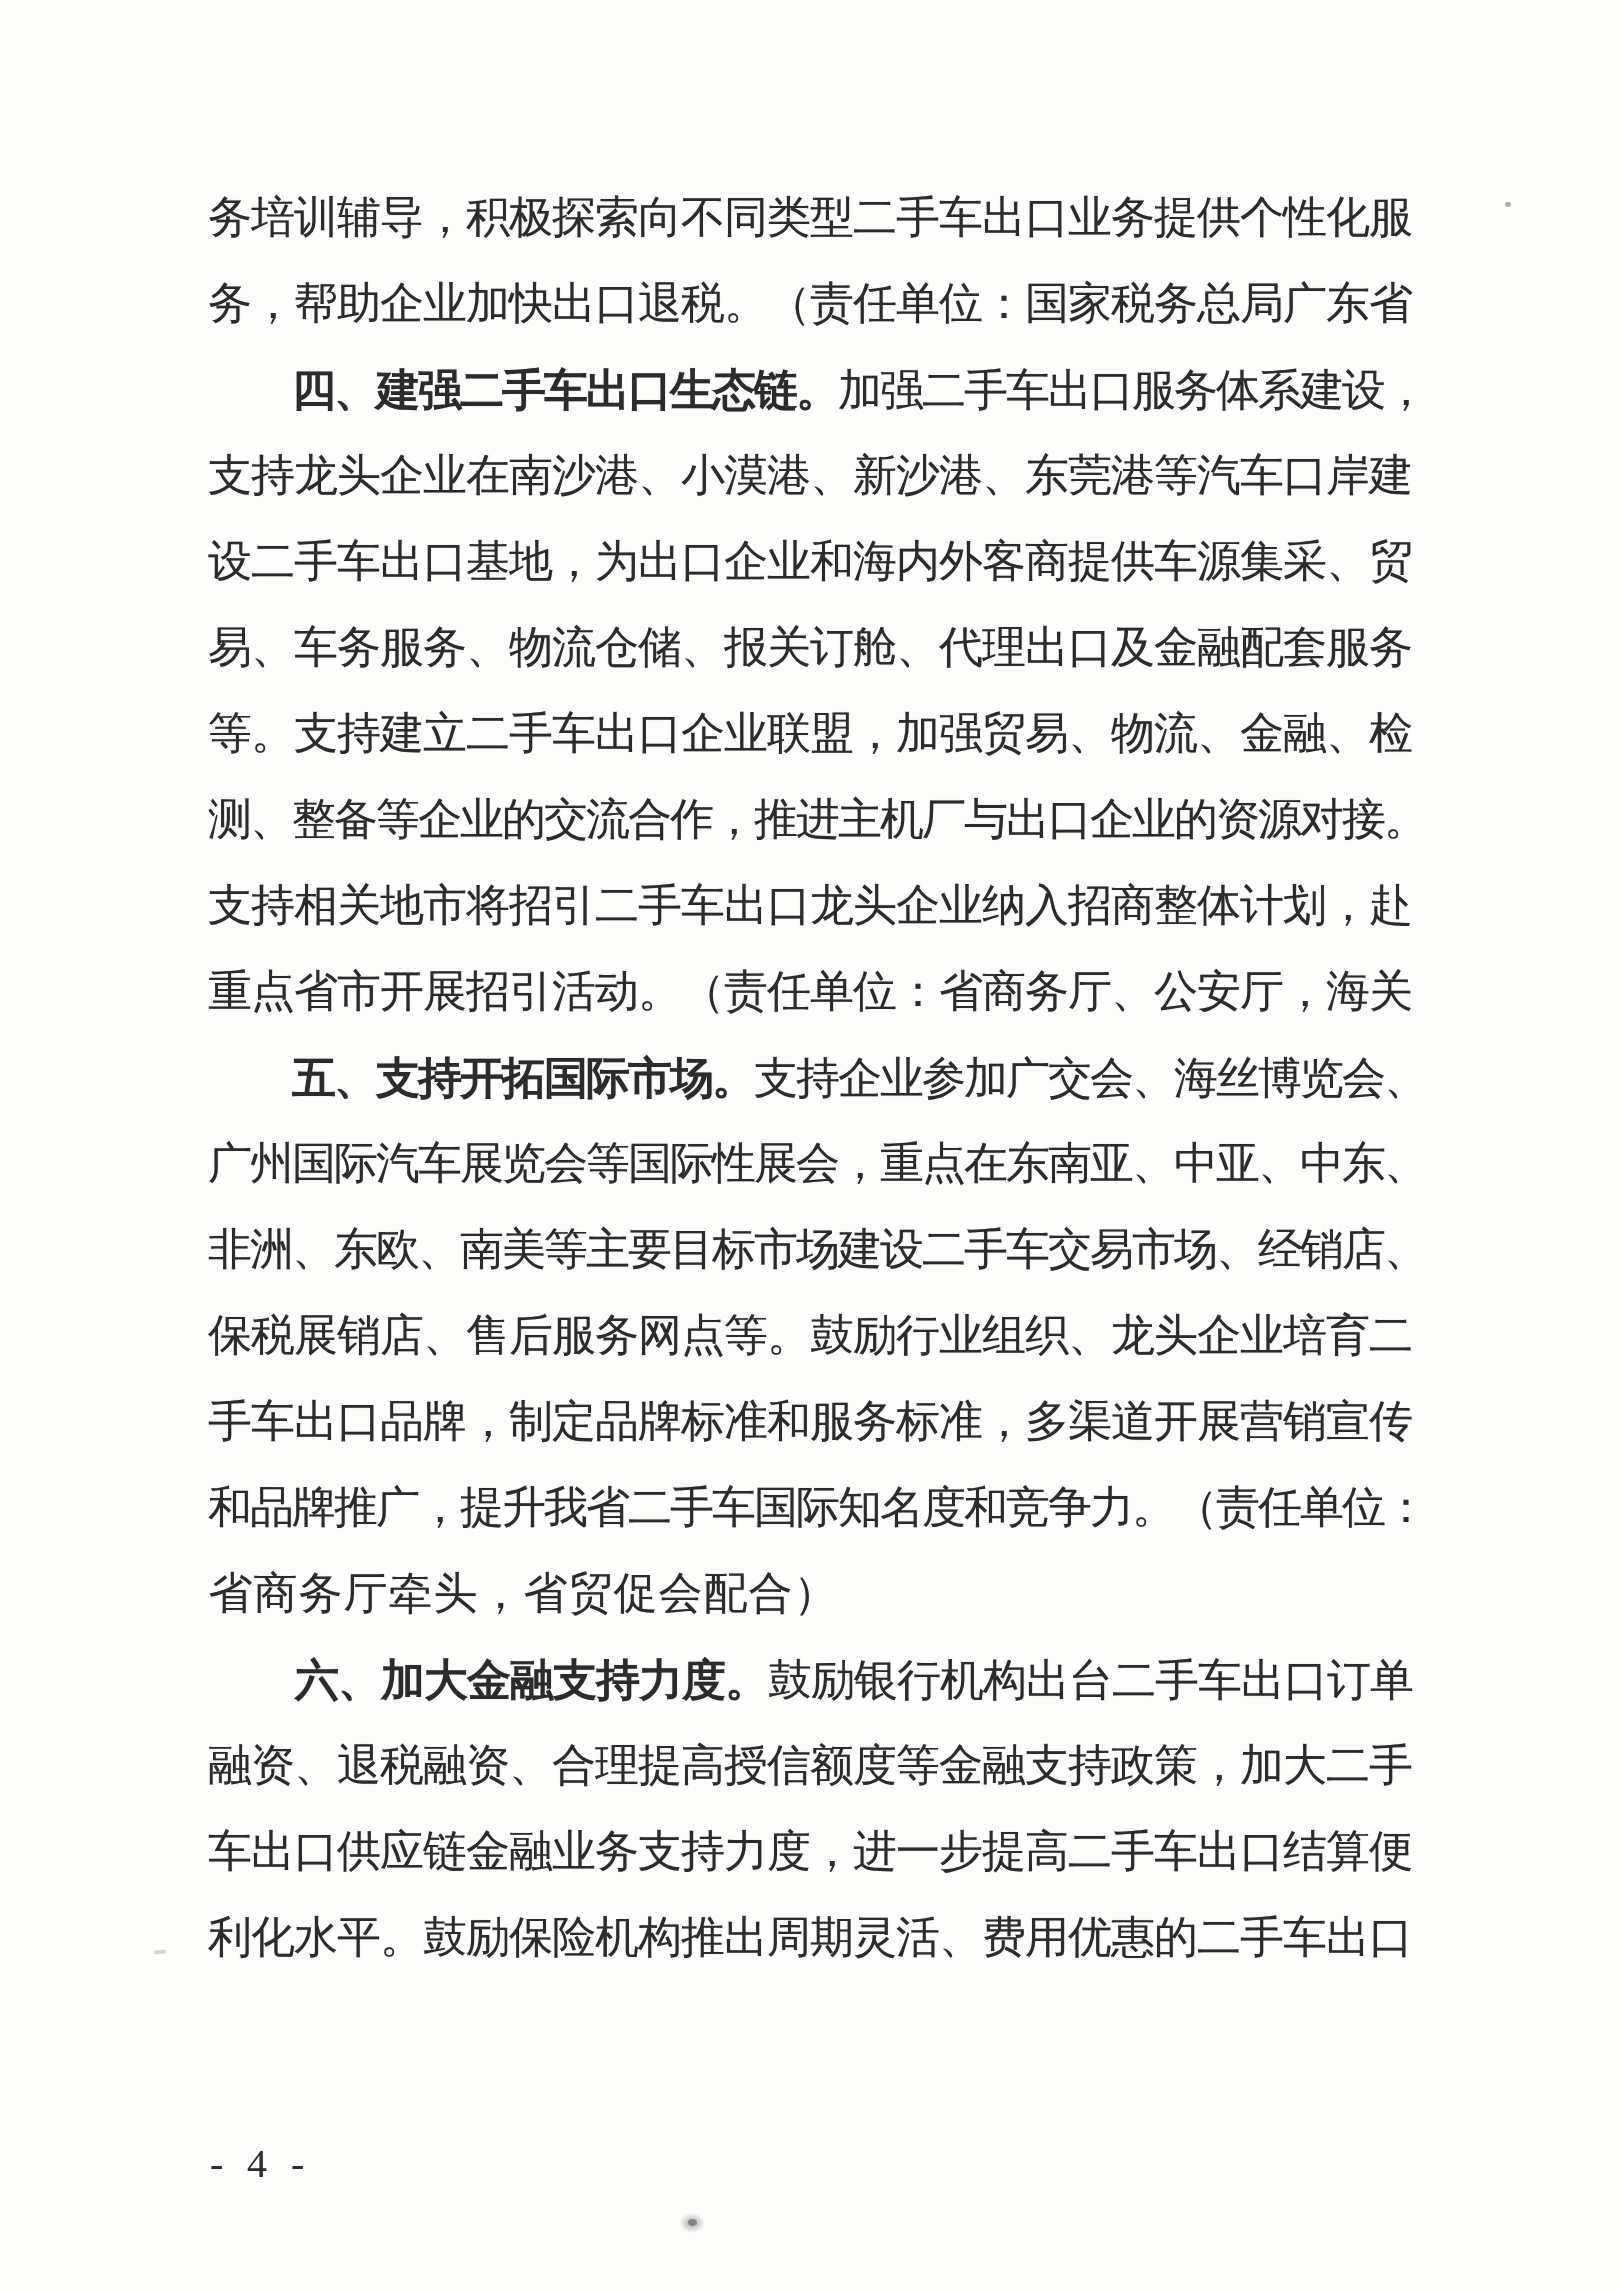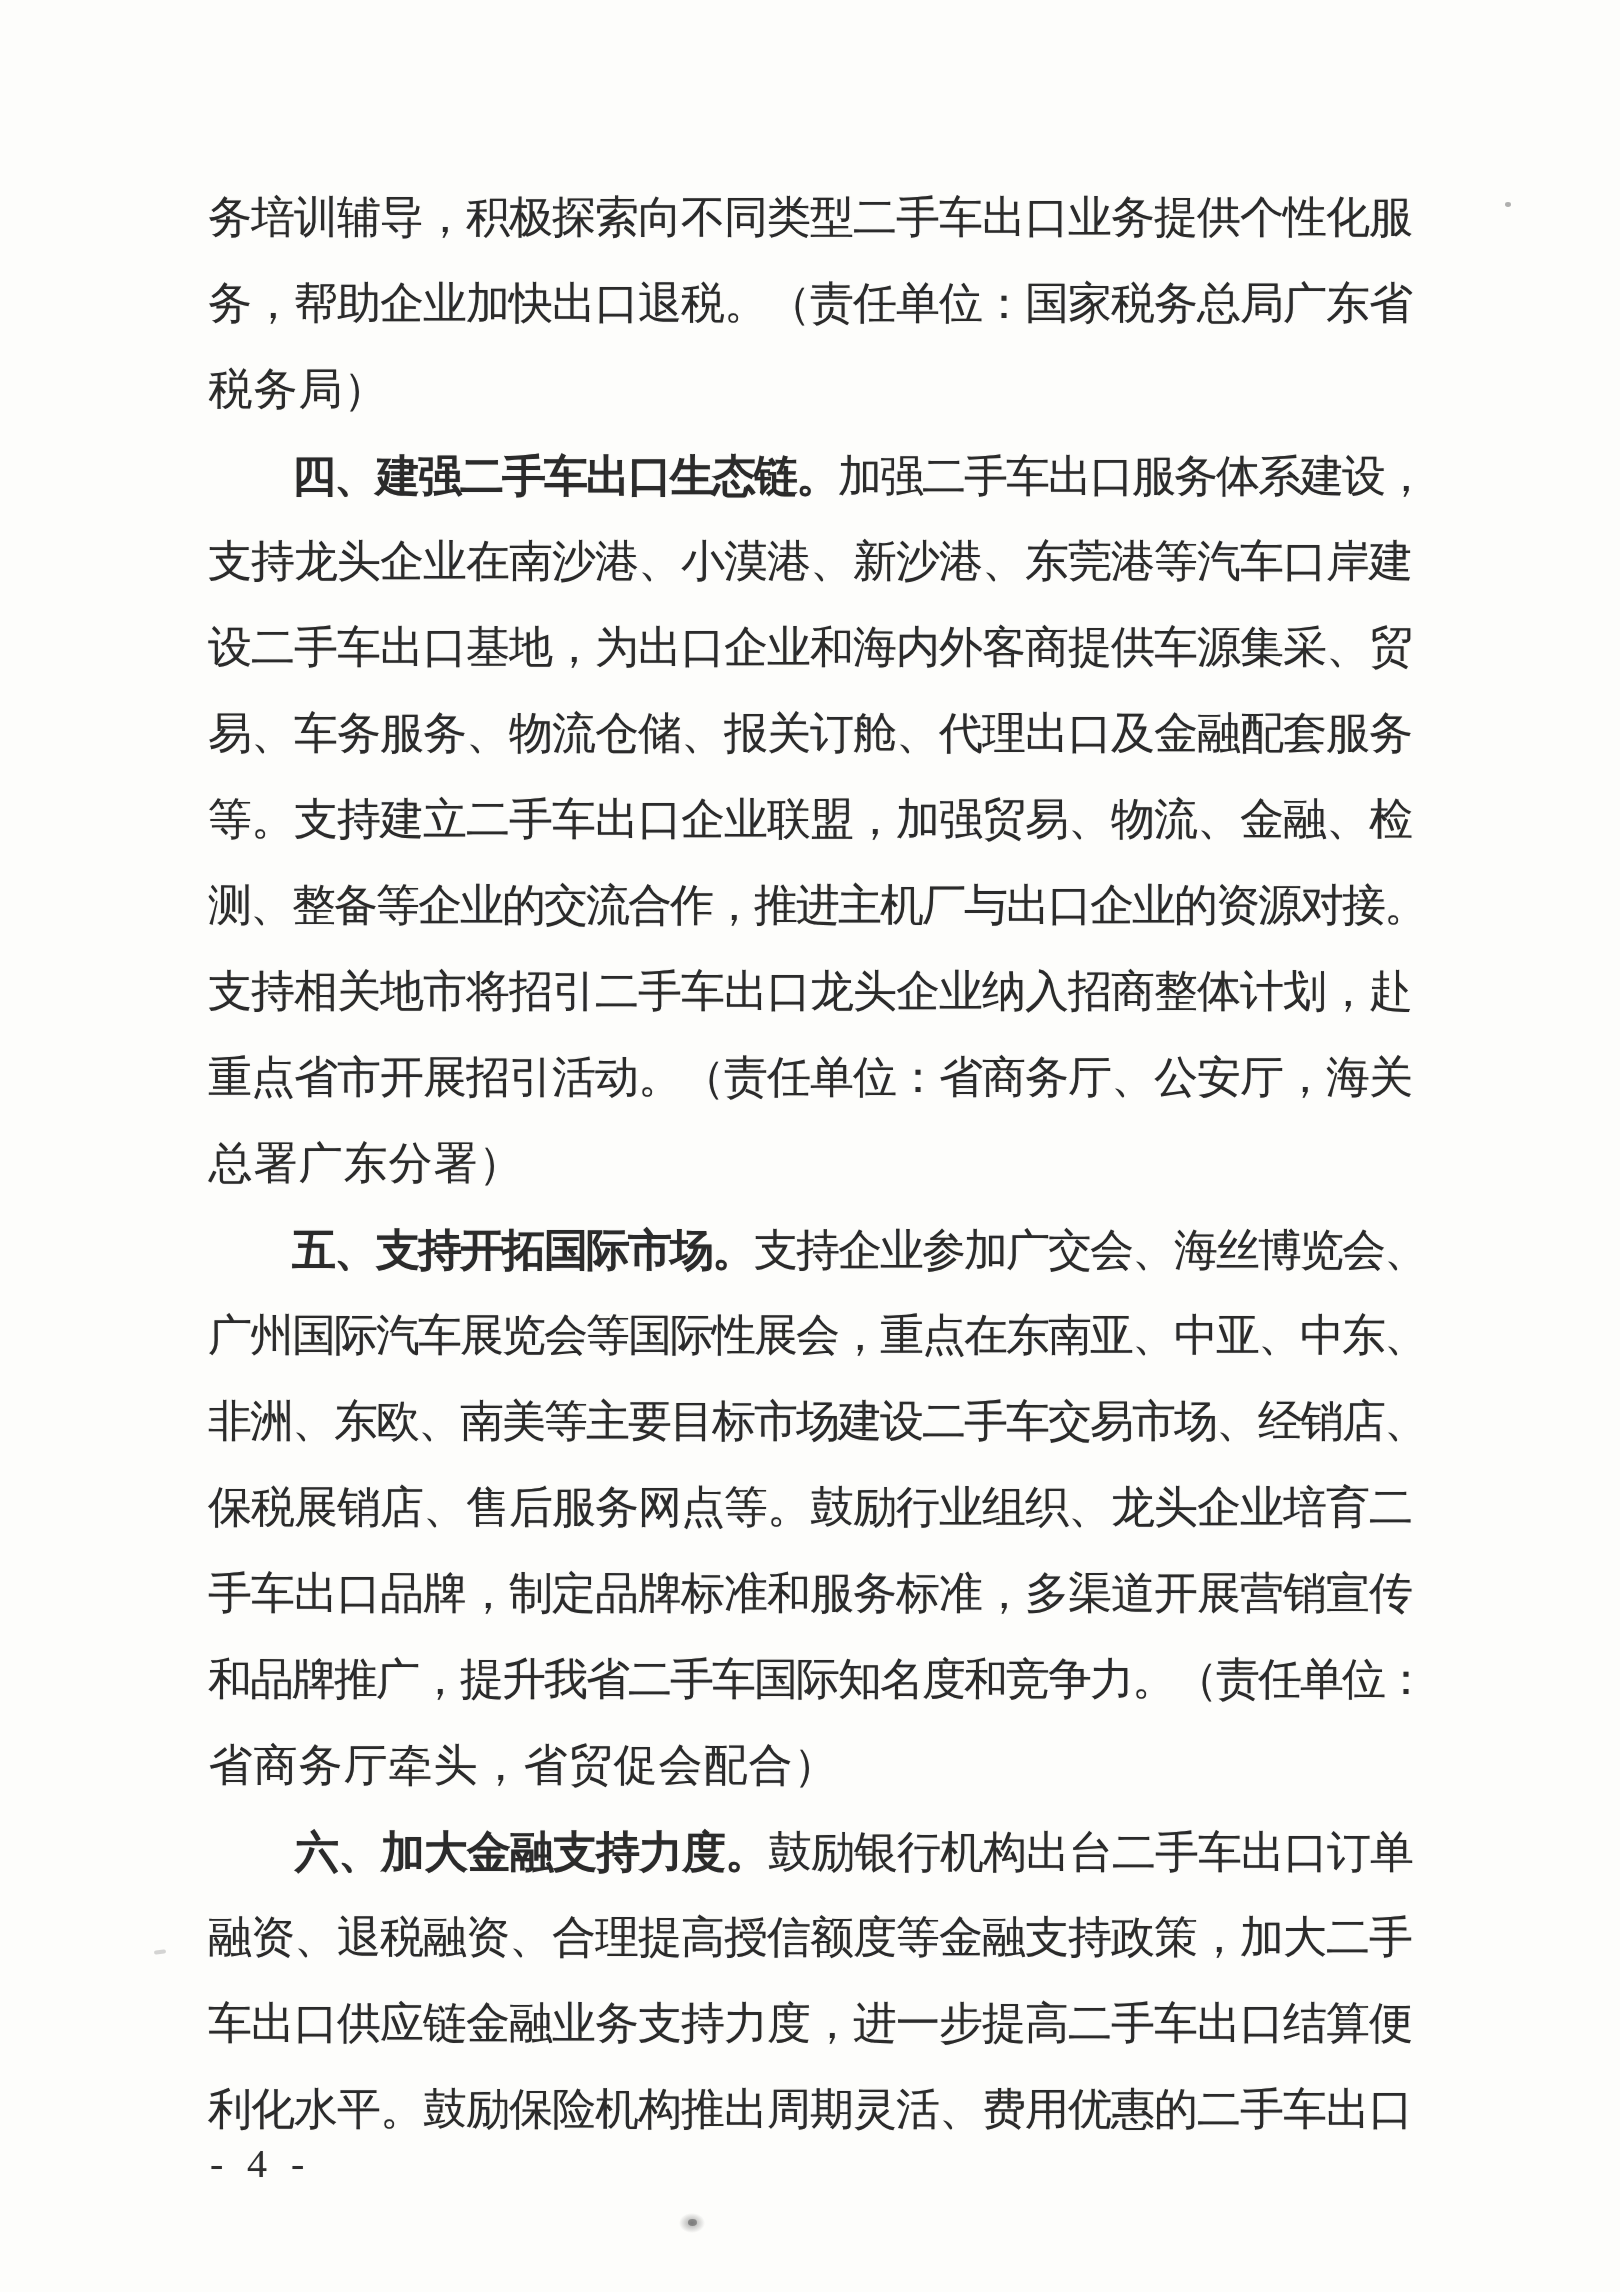--- a/index.html
+++ b/index.html
@@ -74,30 +74,28 @@
     transform: rotate(-8deg);
   }
 </style>
 </head>
 <body>
 
 <div class="page" style="color: rgb(43, 43, 43); background: rgb(253, 253, 251);">
   <div class="text-block">
       <div class="line"><span class="ch" style="width: 43px;">务</span><span class="ch" style="width: 43px;">培</span><span class="ch" style="width: 43px;">训</span><span class="ch" style="width: 43px;">辅</span><span class="ch" style="width: 43px;">导</span><span class="ch" style="width: 43px;">，</span><span class="ch" style="width: 43px;">积</span><span class="ch" style="width: 43px;">极</span><span class="ch" style="width: 43px;">探</span><span class="ch" style="width: 43px;">索</span><span class="ch" style="width: 43px;">向</span><span class="ch" style="width: 43px;">不</span><span class="ch" style="width: 43px;">同</span><span class="ch" style="width: 43px;">类</span><span class="ch" style="width: 43px;">型</span><span class="ch" style="width: 43px;">二</span><span class="ch" style="width: 43px;">手</span><span class="ch" style="width: 43px;">车</span><span class="ch" style="width: 43px;">出</span><span class="ch" style="width: 43px;">口</span><span class="ch" style="width: 43px;">业</span><span class="ch" style="width: 43px;">务</span><span class="ch" style="width: 43px;">提</span><span class="ch" style="width: 43px;">供</span><span class="ch" style="width: 43px;">个</span><span class="ch" style="width: 43px;">性</span><span class="ch" style="width: 43px;">化</span><span class="ch" style="width: 43px;">服</span></div>
       <div class="line"><span class="ch" style="width: 43px;">务</span><span class="ch" style="width: 43px;">，</span><span class="ch" style="width: 43px;">帮</span><span class="ch" style="width: 43px;">助</span><span class="ch" style="width: 43px;">企</span><span class="ch" style="width: 43px;">业</span><span class="ch" style="width: 43px;">加</span><span class="ch" style="width: 43px;">快</span><span class="ch" style="width: 43px;">出</span><span class="ch" style="width: 43px;">口</span><span class="ch" style="width: 43px;">退</span><span class="ch" style="width: 43px;">税</span><span class="ch" style="width: 43px;">。</span><span class="ch" style="width: 43px;">（</span><span class="ch" style="width: 43px;">责</span><span class="ch" style="width: 43px;">任</span><span class="ch" style="width: 43px;">单</span><span class="ch" style="width: 43px;">位</span><span class="ch" style="width: 43px;">：</span><span class="ch" style="width: 43px;">国</span><span class="ch" style="width: 43px;">家</span><span class="ch" style="width: 43px;">税</span><span class="ch" style="width: 43px;">务</span><span class="ch" style="width: 43px;">总</span><span class="ch" style="width: 43px;">局</span><span class="ch" style="width: 43px;">广</span><span class="ch" style="width: 43px;">东</span><span class="ch" style="width: 43px;">省</span></div>
-      <div class="line"><span class="ch" style="width: 45px;">税</span><span class="ch" style="width: 45px;">务</span><span class="ch" style="width: 45px;">局</span><span class="ch" style="width: 45px;">）</span></div>
       <div class="line" style="padding-left: 84px;"><span class="ch bold" style="width: 42px;">四</span><span class="ch bold" style="width: 42px;">、</span><span class="ch bold" style="width: 42px;">建</span><span class="ch bold" style="width: 42px;">强</span><span class="ch bold" style="width: 42px;">二</span><span class="ch bold" style="width: 42px;">手</span><span class="ch bold" style="width: 42px;">车</span><span class="ch bold" style="width: 42px;">出</span><span class="ch bold" style="width: 42px;">口</span><span class="ch bold" style="width: 42px;">生</span><span class="ch bold" style="width: 42px;">态</span><span class="ch bold" style="width: 42px;">链</span><span class="ch bold" style="width: 42px;">。</span><span class="ch" style="width: 42px;">加</span><span class="ch" style="width: 42px;">强</span><span class="ch" style="width: 42px;">二</span><span class="ch" style="width: 42px;">手</span><span class="ch" style="width: 42px;">车</span><span class="ch" style="width: 42px;">出</span><span class="ch" style="width: 42px;">口</span><span class="ch" style="width: 42px;">服</span><span class="ch" style="width: 42px;">务</span><span class="ch" style="width: 42px;">体</span><span class="ch" style="width: 42px;">系</span><span class="ch" style="width: 42px;">建</span><span class="ch" style="width: 42px;">设</span><span class="ch" style="width: 42px;">，</span></div>
       <div class="line"><span class="ch" style="width: 43px;">支</span><span class="ch" style="width: 43px;">持</span><span class="ch" style="width: 43px;">龙</span><span class="ch" style="width: 43px;">头</span><span class="ch" style="width: 43px;">企</span><span class="ch" style="width: 43px;">业</span><span class="ch" style="width: 43px;">在</span><span class="ch" style="width: 43px;">南</span><span class="ch" style="width: 43px;">沙</span><span class="ch" style="width: 43px;">港</span><span class="ch" style="width: 43px;">、</span><span class="ch" style="width: 43px;">小</span><span class="ch" style="width: 43px;">漠</span><span class="ch" style="width: 43px;">港</span><span class="ch" style="width: 43px;">、</span><span class="ch" style="width: 43px;">新</span><span class="ch" style="width: 43px;">沙</span><span class="ch" style="width: 43px;">港</span><span class="ch" style="width: 43px;">、</span><span class="ch" style="width: 43px;">东</span><span class="ch" style="width: 43px;">莞</span><span class="ch" style="width: 43px;">港</span><span class="ch" style="width: 43px;">等</span><span class="ch" style="width: 43px;">汽</span><span class="ch" style="width: 43px;">车</span><span class="ch" style="width: 43px;">口</span><span class="ch" style="width: 43px;">岸</span><span class="ch" style="width: 43px;">建</span></div>
       <div class="line"><span class="ch" style="width: 43px;">设</span><span class="ch" style="width: 43px;">二</span><span class="ch" style="width: 43px;">手</span><span class="ch" style="width: 43px;">车</span><span class="ch" style="width: 43px;">出</span><span class="ch" style="width: 43px;">口</span><span class="ch" style="width: 43px;">基</span><span class="ch" style="width: 43px;">地</span><span class="ch" style="width: 43px;">，</span><span class="ch" style="width: 43px;">为</span><span class="ch" style="width: 43px;">出</span><span class="ch" style="width: 43px;">口</span><span class="ch" style="width: 43px;">企</span><span class="ch" style="width: 43px;">业</span><span class="ch" style="width: 43px;">和</span><span class="ch" style="width: 43px;">海</span><span class="ch" style="width: 43px;">内</span><span class="ch" style="width: 43px;">外</span><span class="ch" style="width: 43px;">客</span><span class="ch" style="width: 43px;">商</span><span class="ch" style="width: 43px;">提</span><span class="ch" style="width: 43px;">供</span><span class="ch" style="width: 43px;">车</span><span class="ch" style="width: 43px;">源</span><span class="ch" style="width: 43px;">集</span><span class="ch" style="width: 43px;">采</span><span class="ch" style="width: 43px;">、</span><span class="ch" style="width: 43px;">贸</span></div>
       <div class="line"><span class="ch" style="width: 43px;">易</span><span class="ch" style="width: 43px;">、</span><span class="ch" style="width: 43px;">车</span><span class="ch" style="width: 43px;">务</span><span class="ch" style="width: 43px;">服</span><span class="ch" style="width: 43px;">务</span><span class="ch" style="width: 43px;">、</span><span class="ch" style="width: 43px;">物</span><span class="ch" style="width: 43px;">流</span><span class="ch" style="width: 43px;">仓</span><span class="ch" style="width: 43px;">储</span><span class="ch" style="width: 43px;">、</span><span class="ch" style="width: 43px;">报</span><span class="ch" style="width: 43px;">关</span><span class="ch" style="width: 43px;">订</span><span class="ch" style="width: 43px;">舱</span><span class="ch" style="width: 43px;">、</span><span class="ch" style="width: 43px;">代</span><span class="ch" style="width: 43px;">理</span><span class="ch" style="width: 43px;">出</span><span class="ch" style="width: 43px;">口</span><span class="ch" style="width: 43px;">及</span><span class="ch" style="width: 43px;">金</span><span class="ch" style="width: 43px;">融</span><span class="ch" style="width: 43px;">配</span><span class="ch" style="width: 43px;">套</span><span class="ch" style="width: 43px;">服</span><span class="ch" style="width: 43px;">务</span></div>
       <div class="line"><span class="ch" style="width: 43px;">等</span><span class="ch" style="width: 43px;">。</span><span class="ch" style="width: 43px;">支</span><span class="ch" style="width: 43px;">持</span><span class="ch" style="width: 43px;">建</span><span class="ch" style="width: 43px;">立</span><span class="ch" style="width: 43px;">二</span><span class="ch" style="width: 43px;">手</span><span class="ch" style="width: 43px;">车</span><span class="ch" style="width: 43px;">出</span><span class="ch" style="width: 43px;">口</span><span class="ch" style="width: 43px;">企</span><span class="ch" style="width: 43px;">业</span><span class="ch" style="width: 43px;">联</span><span class="ch" style="width: 43px;">盟</span><span class="ch" style="width: 43px;">，</span><span class="ch" style="width: 43px;">加</span><span class="ch" style="width: 43px;">强</span><span class="ch" style="width: 43px;">贸</span><span class="ch" style="width: 43px;">易</span><span class="ch" style="width: 43px;">、</span><span class="ch" style="width: 43px;">物</span><span class="ch" style="width: 43px;">流</span><span class="ch" style="width: 43px;">、</span><span class="ch" style="width: 43px;">金</span><span class="ch" style="width: 43px;">融</span><span class="ch" style="width: 43px;">、</span><span class="ch" style="width: 43px;">检</span></div>
       <div class="line"><span class="ch" style="width: 42px;">测</span><span class="ch" style="width: 42px;">、</span><span class="ch" style="width: 42px;">整</span><span class="ch" style="width: 42px;">备</span><span class="ch" style="width: 42px;">等</span><span class="ch" style="width: 42px;">企</span><span class="ch" style="width: 42px;">业</span><span class="ch" style="width: 42px;">的</span><span class="ch" style="width: 42px;">交</span><span class="ch" style="width: 42px;">流</span><span class="ch" style="width: 42px;">合</span><span class="ch" style="width: 42px;">作</span><span class="ch" style="width: 42px;">，</span><span class="ch" style="width: 42px;">推</span><span class="ch" style="width: 42px;">进</span><span class="ch" style="width: 42px;">主</span><span class="ch" style="width: 42px;">机</span><span class="ch" style="width: 42px;">厂</span><span class="ch" style="width: 42px;">与</span><span class="ch" style="width: 42px;">出</span><span class="ch" style="width: 42px;">口</span><span class="ch" style="width: 42px;">企</span><span class="ch" style="width: 42px;">业</span><span class="ch" style="width: 42px;">的</span><span class="ch" style="width: 42px;">资</span><span class="ch" style="width: 42px;">源</span><span class="ch" style="width: 42px;">对</span><span class="ch" style="width: 42px;">接</span><span class="ch" style="width: 42px;">。</span></div>
       <div class="line"><span class="ch" style="width: 43px;">支</span><span class="ch" style="width: 43px;">持</span><span class="ch" style="width: 43px;">相</span><span class="ch" style="width: 43px;">关</span><span class="ch" style="width: 43px;">地</span><span class="ch" style="width: 43px;">市</span><span class="ch" style="width: 43px;">将</span><span class="ch" style="width: 43px;">招</span><span class="ch" style="width: 43px;">引</span><span class="ch" style="width: 43px;">二</span><span class="ch" style="width: 43px;">手</span><span class="ch" style="width: 43px;">车</span><span class="ch" style="width: 43px;">出</span><span class="ch" style="width: 43px;">口</span><span class="ch" style="width: 43px;">龙</span><span class="ch" style="width: 43px;">头</span><span class="ch" style="width: 43px;">企</span><span class="ch" style="width: 43px;">业</span><span class="ch" style="width: 43px;">纳</span><span class="ch" style="width: 43px;">入</span><span class="ch" style="width: 43px;">招</span><span class="ch" style="width: 43px;">商</span><span class="ch" style="width: 43px;">整</span><span class="ch" style="width: 43px;">体</span><span class="ch" style="width: 43px;">计</span><span class="ch" style="width: 43px;">划</span><span class="ch" style="width: 43px;">，</span><span class="ch" style="width: 43px;">赴</span></div>
       <div class="line"><span class="ch" style="width: 43px;">重</span><span class="ch" style="width: 43px;">点</span><span class="ch" style="width: 43px;">省</span><span class="ch" style="width: 43px;">市</span><span class="ch" style="width: 43px;">开</span><span class="ch" style="width: 43px;">展</span><span class="ch" style="width: 43px;">招</span><span class="ch" style="width: 43px;">引</span><span class="ch" style="width: 43px;">活</span><span class="ch" style="width: 43px;">动</span><span class="ch" style="width: 43px;">。</span><span class="ch" style="width: 43px;">（</span><span class="ch" style="width: 43px;">责</span><span class="ch" style="width: 43px;">任</span><span class="ch" style="width: 43px;">单</span><span class="ch" style="width: 43px;">位</span><span class="ch" style="width: 43px;">：</span><span class="ch" style="width: 43px;">省</span><span class="ch" style="width: 43px;">商</span><span class="ch" style="width: 43px;">务</span><span class="ch" style="width: 43px;">厅</span><span class="ch" style="width: 43px;">、</span><span class="ch" style="width: 43px;">公</span><span class="ch" style="width: 43px;">安</span><span class="ch" style="width: 43px;">厅</span><span class="ch" style="width: 43px;">，</span><span class="ch" style="width: 43px;">海</span><span class="ch" style="width: 43px;">关</span></div>
-      <div class="line"><span class="ch" style="width: 45px;">总</span><span class="ch" style="width: 45px;">署</span><span class="ch" style="width: 45px;">广</span><span class="ch" style="width: 45px;">东</span><span class="ch" style="width: 45px;">分</span><span class="ch" style="width: 45px;">署</span><span class="ch" style="width: 45px;">）</span></div>
       <div class="line" style="padding-left: 84px;"><span class="ch bold" style="width: 42px;">五</span><span class="ch bold" style="width: 42px;">、</span><span class="ch bold" style="width: 42px;">支</span><span class="ch bold" style="width: 42px;">持</span><span class="ch bold" style="width: 42px;">开</span><span class="ch bold" style="width: 42px;">拓</span><span class="ch bold" style="width: 42px;">国</span><span class="ch bold" style="width: 42px;">际</span><span class="ch bold" style="width: 42px;">市</span><span class="ch bold" style="width: 42px;">场</span><span class="ch bold" style="width: 42px;">。</span><span class="ch" style="width: 42px;">支</span><span class="ch" style="width: 42px;">持</span><span class="ch" style="width: 42px;">企</span><span class="ch" style="width: 42px;">业</span><span class="ch" style="width: 42px;">参</span><span class="ch" style="width: 42px;">加</span><span class="ch" style="width: 42px;">广</span><span class="ch" style="width: 42px;">交</span><span class="ch" style="width: 42px;">会</span><span class="ch" style="width: 42px;">、</span><span class="ch" style="width: 42px;">海</span><span class="ch" style="width: 42px;">丝</span><span class="ch" style="width: 42px;">博</span><span class="ch" style="width: 42px;">览</span><span class="ch" style="width: 42px;">会</span><span class="ch" style="width: 42px;">、</span></div>
       <div class="line"><span class="ch" style="width: 42px;">广</span><span class="ch" style="width: 42px;">州</span><span class="ch" style="width: 42px;">国</span><span class="ch" style="width: 42px;">际</span><span class="ch" style="width: 42px;">汽</span><span class="ch" style="width: 42px;">车</span><span class="ch" style="width: 42px;">展</span><span class="ch" style="width: 42px;">览</span><span class="ch" style="width: 42px;">会</span><span class="ch" style="width: 42px;">等</span><span class="ch" style="width: 42px;">国</span><span class="ch" style="width: 42px;">际</span><span class="ch" style="width: 42px;">性</span><span class="ch" style="width: 42px;">展</span><span class="ch" style="width: 42px;">会</span><span class="ch" style="width: 42px;">，</span><span class="ch" style="width: 42px;">重</span><span class="ch" style="width: 42px;">点</span><span class="ch" style="width: 42px;">在</span><span class="ch" style="width: 42px;">东</span><span class="ch" style="width: 42px;">南</span><span class="ch" style="width: 42px;">亚</span><span class="ch" style="width: 42px;">、</span><span class="ch" style="width: 42px;">中</span><span class="ch" style="width: 42px;">亚</span><span class="ch" style="width: 42px;">、</span><span class="ch" style="width: 42px;">中</span><span class="ch" style="width: 42px;">东</span><span class="ch" style="width: 42px;">、</span></div>
       <div class="line"><span class="ch" style="width: 42px;">非</span><span class="ch" style="width: 42px;">洲</span><span class="ch" style="width: 42px;">、</span><span class="ch" style="width: 42px;">东</span><span class="ch" style="width: 42px;">欧</span><span class="ch" style="width: 42px;">、</span><span class="ch" style="width: 42px;">南</span><span class="ch" style="width: 42px;">美</span><span class="ch" style="width: 42px;">等</span><span class="ch" style="width: 42px;">主</span><span class="ch" style="width: 42px;">要</span><span class="ch" style="width: 42px;">目</span><span class="ch" style="width: 42px;">标</span><span class="ch" style="width: 42px;">市</span><span class="ch" style="width: 42px;">场</span><span class="ch" style="width: 42px;">建</span><span class="ch" style="width: 42px;">设</span><span class="ch" style="width: 42px;">二</span><span class="ch" style="width: 42px;">手</span><span class="ch" style="width: 42px;">车</span><span class="ch" style="width: 42px;">交</span><span class="ch" style="width: 42px;">易</span><span class="ch" style="width: 42px;">市</span><span class="ch" style="width: 42px;">场</span><span class="ch" style="width: 42px;">、</span><span class="ch" style="width: 42px;">经</span><span class="ch" style="width: 42px;">销</span><span class="ch" style="width: 42px;">店</span><span class="ch" style="width: 42px;">、</span></div>
       <div class="line"><span class="ch" style="width: 43px;">保</span><span class="ch" style="width: 43px;">税</span><span class="ch" style="width: 43px;">展</span><span class="ch" style="width: 43px;">销</span><span class="ch" style="width: 43px;">店</span><span class="ch" style="width: 43px;">、</span><span class="ch" style="width: 43px;">售</span><span class="ch" style="width: 43px;">后</span><span class="ch" style="width: 43px;">服</span><span class="ch" style="width: 43px;">务</span><span class="ch" style="width: 43px;">网</span><span class="ch" style="width: 43px;">点</span><span class="ch" style="width: 43px;">等</span><span class="ch" style="width: 43px;">。</span><span class="ch" style="width: 43px;">鼓</span><span class="ch" style="width: 43px;">励</span><span class="ch" style="width: 43px;">行</span><span class="ch" style="width: 43px;">业</span><span class="ch" style="width: 43px;">组</span><span class="ch" style="width: 43px;">织</span><span class="ch" style="width: 43px;">、</span><span class="ch" style="width: 43px;">龙</span><span class="ch" style="width: 43px;">头</span><span class="ch" style="width: 43px;">企</span><span class="ch" style="width: 43px;">业</span><span class="ch" style="width: 43px;">培</span><span class="ch" style="width: 43px;">育</span><span class="ch" style="width: 43px;">二</span></div>
       <div class="line"><span class="ch" style="width: 43px;">手</span><span class="ch" style="width: 43px;">车</span><span class="ch" style="width: 43px;">出</span><span class="ch" style="width: 43px;">口</span><span class="ch" style="width: 43px;">品</span><span class="ch" style="width: 43px;">牌</span><span class="ch" style="width: 43px;">，</span><span class="ch" style="width: 43px;">制</span><span class="ch" style="width: 43px;">定</span><span class="ch" style="width: 43px;">品</span><span class="ch" style="width: 43px;">牌</span><span class="ch" style="width: 43px;">标</span><span class="ch" style="width: 43px;">准</span><span class="ch" style="width: 43px;">和</span><span class="ch" style="width: 43px;">服</span><span class="ch" style="width: 43px;">务</span><span class="ch" style="width: 43px;">标</span><span class="ch" style="width: 43px;">准</span><span class="ch" style="width: 43px;">，</span><span class="ch" style="width: 43px;">多</span><span class="ch" style="width: 43px;">渠</span><span class="ch" style="width: 43px;">道</span><span class="ch" style="width: 43px;">开</span><span class="ch" style="width: 43px;">展</span><span class="ch" style="width: 43px;">营</span><span class="ch" style="width: 43px;">销</span><span class="ch" style="width: 43px;">宣</span><span class="ch" style="width: 43px;">传</span></div>
       <div class="line"><span class="ch" style="width: 42px;">和</span><span class="ch" style="width: 42px;">品</span><span class="ch" style="width: 42px;">牌</span><span class="ch" style="width: 42px;">推</span><span class="ch" style="width: 42px;">广</span><span class="ch" style="width: 42px;">，</span><span class="ch" style="width: 42px;">提</span><span class="ch" style="width: 42px;">升</span><span class="ch" style="width: 42px;">我</span><span class="ch" style="width: 42px;">省</span><span class="ch" style="width: 42px;">二</span><span class="ch" style="width: 42px;">手</span><span class="ch" style="width: 42px;">车</span><span class="ch" style="width: 42px;">国</span><span class="ch" style="width: 42px;">际</span><span class="ch" style="width: 42px;">知</span><span class="ch" style="width: 42px;">名</span><span class="ch" style="width: 42px;">度</span><span class="ch" style="width: 42px;">和</span><span class="ch" style="width: 42px;">竞</span><span class="ch" style="width: 42px;">争</span><span class="ch" style="width: 42px;">力</span><span class="ch" style="width: 42px;">。</span><span class="ch" style="width: 42px;">（</span><span class="ch" style="width: 42px;">责</span><span class="ch" style="width: 42px;">任</span><span class="ch" style="width: 42px;">单</span><span class="ch" style="width: 42px;">位</span><span class="ch" style="width: 42px;">：</span></div>
       <div class="line"><span class="ch" style="width: 45px;">省</span><span class="ch" style="width: 45px;">商</span><span class="ch" style="width: 45px;">务</span><span class="ch" style="width: 45px;">厅</span><span class="ch" style="width: 45px;">牵</span><span class="ch" style="width: 45px;">头</span><span class="ch" style="width: 45px;">，</span><span class="ch" style="width: 45px;">省</span><span class="ch" style="width: 45px;">贸</span><span class="ch" style="width: 45px;">促</span><span class="ch" style="width: 45px;">会</span><span class="ch" style="width: 45px;">配</span><span class="ch" style="width: 45px;">合</span><span class="ch" style="width: 45px;">）</span></div>
       <div class="line" style="padding-left: 87px;"><span class="ch bold" style="width: 43px;">六</span><span class="ch bold" style="width: 43px;">、</span><span class="ch bold" style="width: 43px;">加</span><span class="ch bold" style="width: 43px;">大</span><span class="ch bold" style="width: 43px;">金</span><span class="ch bold" style="width: 43px;">融</span><span class="ch bold" style="width: 43px;">支</span><span class="ch bold" style="width: 43px;">持</span><span class="ch bold" style="width: 43px;">力</span><span class="ch bold" style="width: 43px;">度</span><span class="ch bold" style="width: 43px;">。</span><span class="ch" style="width: 43px;">鼓</span><span class="ch" style="width: 43px;">励</span><span class="ch" style="width: 43px;">银</span><span class="ch" style="width: 43px;">行</span><span class="ch" style="width: 43px;">机</span><span class="ch" style="width: 43px;">构</span><span class="ch" style="width: 43px;">出</span><span class="ch" style="width: 43px;">台</span><span class="ch" style="width: 43px;">二</span><span class="ch" style="width: 43px;">手</span><span class="ch" style="width: 43px;">车</span><span class="ch" style="width: 43px;">出</span><span class="ch" style="width: 43px;">口</span><span class="ch" style="width: 43px;">订</span><span class="ch" style="width: 43px;">单</span></div>
       <div class="line"><span class="ch" style="width: 43px;">融</span><span class="ch" style="width: 43px;">资</span><span class="ch" style="width: 43px;">、</span><span class="ch" style="width: 43px;">退</span><span class="ch" style="width: 43px;">税</span><span class="ch" style="width: 43px;">融</span><span class="ch" style="width: 43px;">资</span><span class="ch" style="width: 43px;">、</span><span class="ch" style="width: 43px;">合</span><span class="ch" style="width: 43px;">理</span><span class="ch" style="width: 43px;">提</span><span class="ch" style="width: 43px;">高</span><span class="ch" style="width: 43px;">授</span><span class="ch" style="width: 43px;">信</span><span class="ch" style="width: 43px;">额</span><span class="ch" style="width: 43px;">度</span><span class="ch" style="width: 43px;">等</span><span class="ch" style="width: 43px;">金</span><span class="ch" style="width: 43px;">融</span><span class="ch" style="width: 43px;">支</span><span class="ch" style="width: 43px;">持</span><span class="ch" style="width: 43px;">政</span><span class="ch" style="width: 43px;">策</span><span class="ch" style="width: 43px;">，</span><span class="ch" style="width: 43px;">加</span><span class="ch" style="width: 43px;">大</span><span class="ch" style="width: 43px;">二</span><span class="ch" style="width: 43px;">手</span></div>
       <div class="line"><span class="ch" style="width: 43px;">车</span><span class="ch" style="width: 43px;">出</span><span class="ch" style="width: 43px;">口</span><span class="ch" style="width: 43px;">供</span><span class="ch" style="width: 43px;">应</span><span class="ch" style="width: 43px;">链</span><span class="ch" style="width: 43px;">金</span><span class="ch" style="width: 43px;">融</span><span class="ch" style="width: 43px;">业</span><span class="ch" style="width: 43px;">务</span><span class="ch" style="width: 43px;">支</span><span class="ch" style="width: 43px;">持</span><span class="ch" style="width: 43px;">力</span><span class="ch" style="width: 43px;">度</span><span class="ch" style="width: 43px;">，</span><span class="ch" style="width: 43px;">进</span><span class="ch" style="width: 43px;">一</span><span class="ch" style="width: 43px;">步</span><span class="ch" style="width: 43px;">提</span><span class="ch" style="width: 43px;">高</span><span class="ch" style="width: 43px;">二</span><span class="ch" style="width: 43px;">手</span><span class="ch" style="width: 43px;">车</span><span class="ch" style="width: 43px;">出</span><span class="ch" style="width: 43px;">口</span><span class="ch" style="width: 43px;">结</span><span class="ch" style="width: 43px;">算</span><span class="ch" style="width: 43px;">便</span></div>

